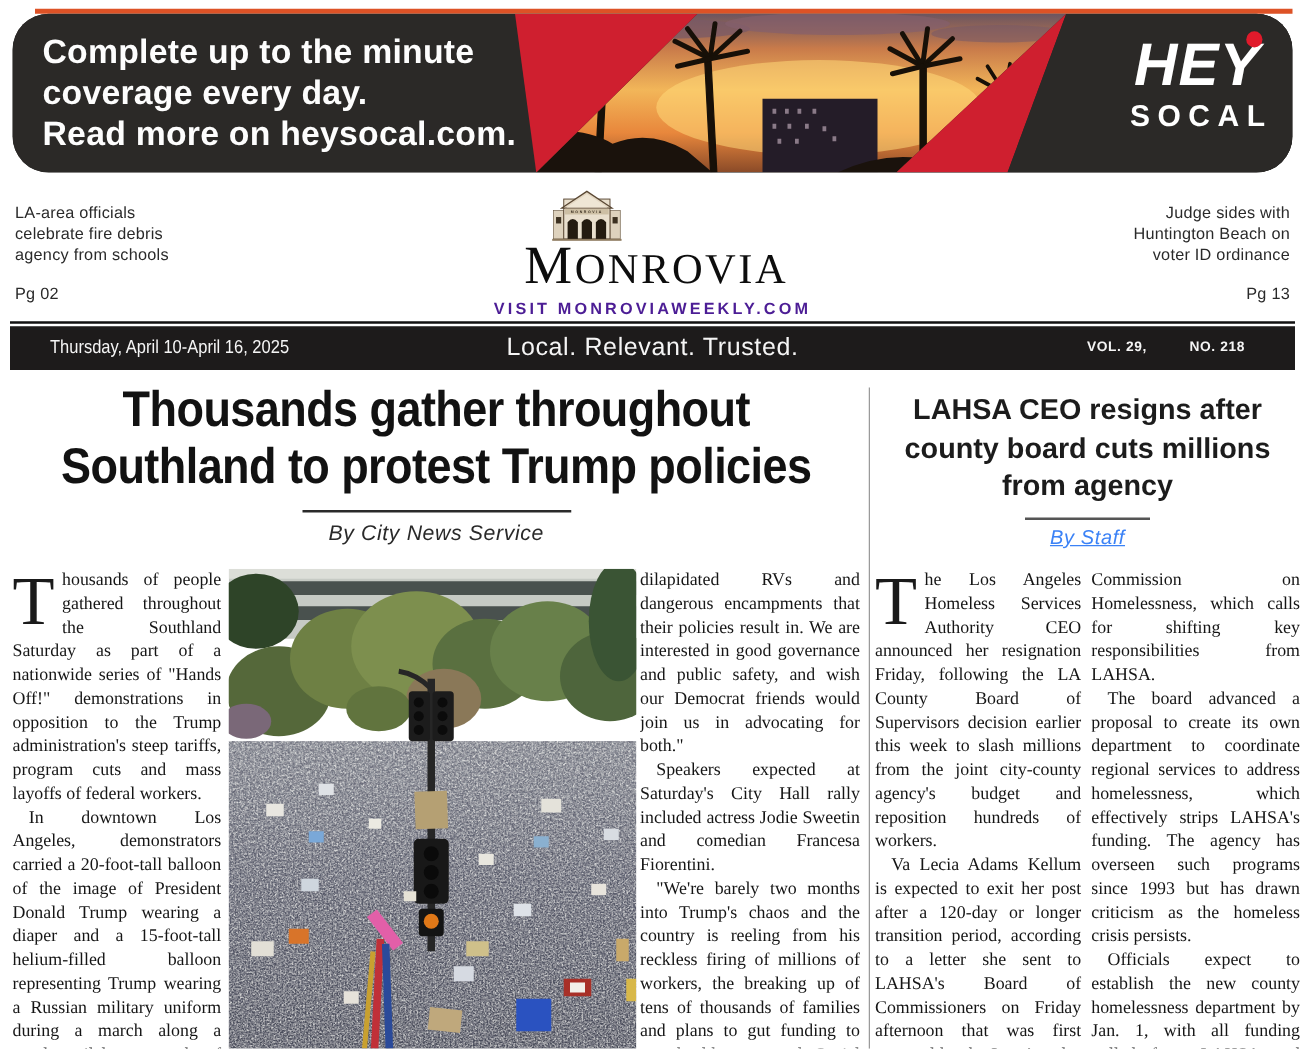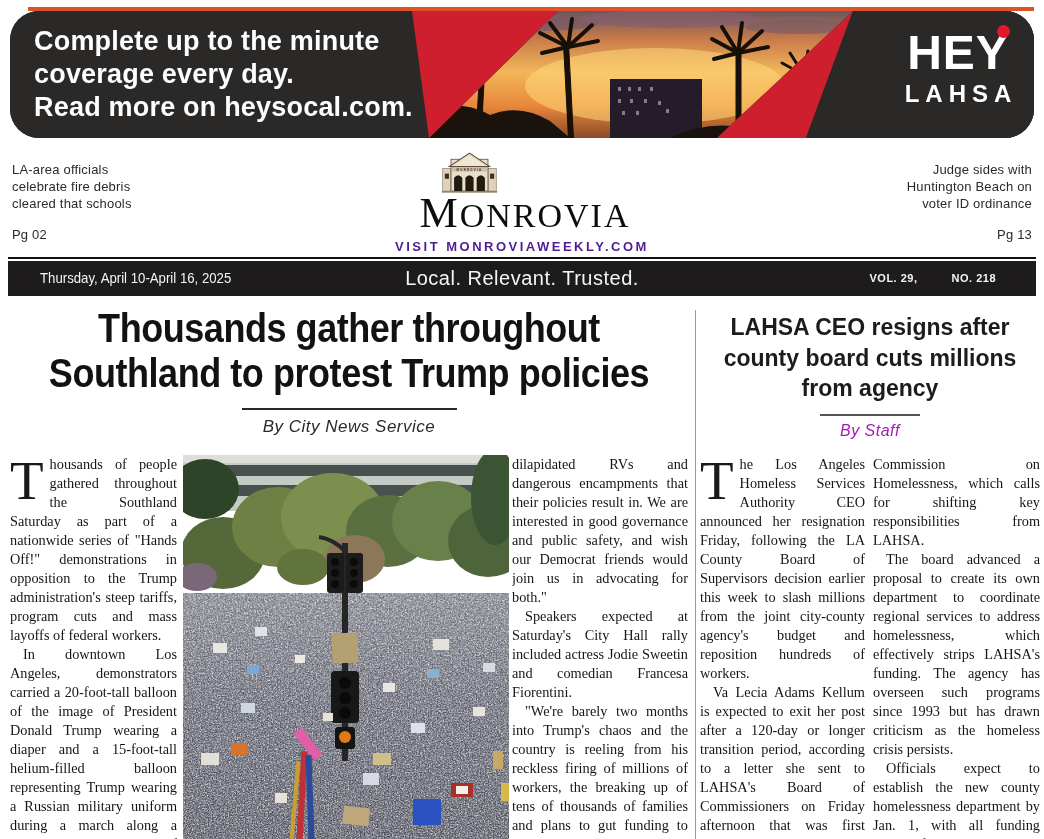--- a/index.html
+++ b/index.html
@@ -8,21 +8,21 @@
     width:1044px; height:839px; position:relative; overflow:hidden;
     background:#ffffff; font-family:"Liberation Sans", sans-serif;
   }
 
   
   .top-strip { position:absolute; top:7px; left:28px; width:1006px; height:4px; background:#dd5226; }
   .banner { position:absolute; top:11px; left:10px; width:1024px; height:127px; background:#2b2927; overflow:hidden;border-radius:29px; }
   .banner svg.banner-art { position:absolute; top:0; left:0; width:100%; height:100%; }
   .banner-text { position:absolute; left:24px; top:14px; color:#fdfdfd; font-size:27px; font-weight:700; line-height:1.22; letter-spacing:0.2px; }
   .heysocal { position:absolute; left:884px; top:18px; width:128px; text-align:center; color:#fff; }
-  .heysocal .hey { font-size:48px; font-weight:700; letter-spacing:1px; line-height:1; position:relative; display:inline-block; }
+  .heysocal .hey { font-size:48px; font-weight:700; letter-spacing:1px; line-height:1; position:relative; display:inline-block;font-style:italic; }
   .heysocal .dot { position:absolute; top:-4px; right:-1px; width:13px; height:13px; border-radius:50%; background:#e01a2b; }
   .heysocal .socal { font-size:24px; font-weight:600; letter-spacing:6px; margin-top:3px; margin-right:-6px; }
 
   
   .masthead { position:absolute; top:150px; left:8px; width:1028px; height:106px; }
   .teaser { position:absolute; top:12px; font-size:13px; line-height:1.3; color:#2a2a2a; letter-spacing:0.2px; }
   .teaser.left { left:4px; text-align:left; }
   .teaser.right { right:4px; text-align:right; }
   .teaser .pg { margin-top:14px; }
   .mw-logo { position:absolute; left:50%; transform:translateX(-50%); top:0px; height:84px; display:flex; align-items:flex-start;flex-direction:column; }
@@ -62,21 +62,21 @@
   .photo-wrap { position:absolute; left:173px; top:0; width:326px; height:384px; }
   .photo-wrap svg { width:100%; height:100%; display:block; }
   .mcol2 { left:502px; width:176px; }
 
   
   .article-divider { position:absolute; left:695px; top:310px; width:1px; height:529px; background:#9a9a9a; }
 
   .side-article { position:absolute; top:312px; left:700px; width:340px; text-align:center; }
   .side-headline-line { font-size:23px; font-weight:600; color:#1c1c1c; line-height:1.33; letter-spacing:0px; white-space:nowrap; }
   .side-rule { width:100px; height:0; border-top:2px solid #555; margin:10px auto 6px auto; }
-  .side-byline { font-style:italic; font-size:16px; color:#a21caf; letter-spacing:0.5px; }
+  .side-byline { font-style:italic; font-size:16px; color:#3b82f6; letter-spacing:0.5px;text-decoration:underline; }
 
   .side-cols { left:700px; width:340px; }
   .scol1 { left:0; width:165px; }
   .scol2 { left:173px; width:167px; }
 </style>
 </head>
 <body>
 
 <div class="top-strip"></div>
 <div class="banner">
@@ -158,29 +158,29 @@
     <polygon points="843,0 796,127 707,127" fill="#cf1f2f"></polygon>
     <polygon points="843,0 1024,0 1024,127 796,127" fill="#2b2927"></polygon>
   </svg>
   <div class="banner-text">
     <div>Complete up to the minute</div>
     <div>coverage every day.</div>
     <div>Read more on heysocal.com.</div>
   </div>
   <div class="heysocal">
     <div class="hey"><span>HEY</span><span class="dot"></span></div>
-    <div class="socal">LAHSA</div>
+    <div class="socal">SOCAL</div>
   </div>
 </div>
 
 <div class="masthead">
   <div class="teaser left">
     <div>LA-area officials</div>
     <div>celebrate fire debris</div>
-    <div>cleared that schools</div>
+    <div>agency from schools</div>
     <div class="pg">Pg 02</div>
   </div>
   <div class="teaser right">
     <div>Judge sides with</div>
     <div>Huntington Beach on</div>
     <div>voter ID ordinance</div>
     <div class="pg">Pg 13</div>
   </div>
   <div class="mw-logo">
     <svg width="112" height="84" viewBox="0 0 112 84">

